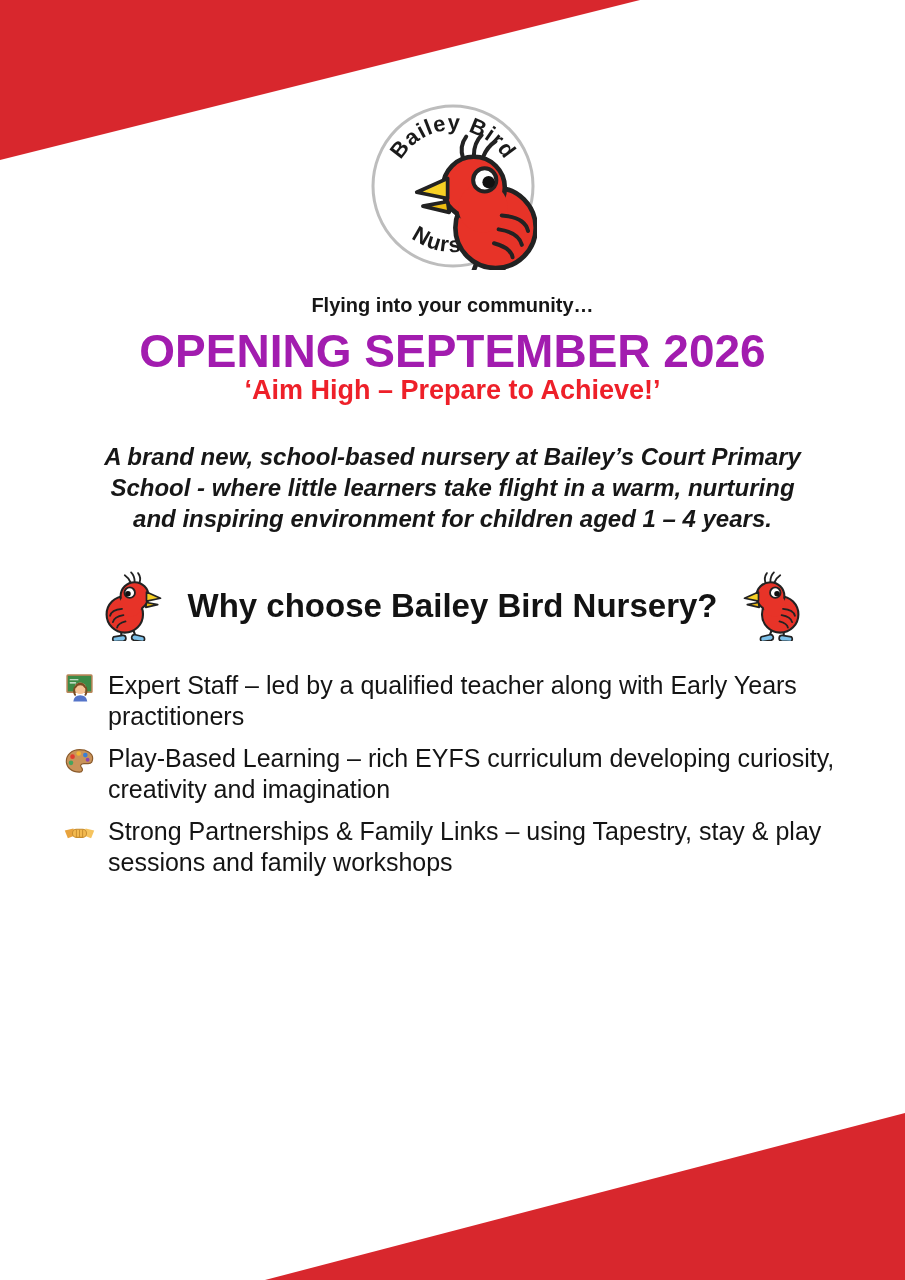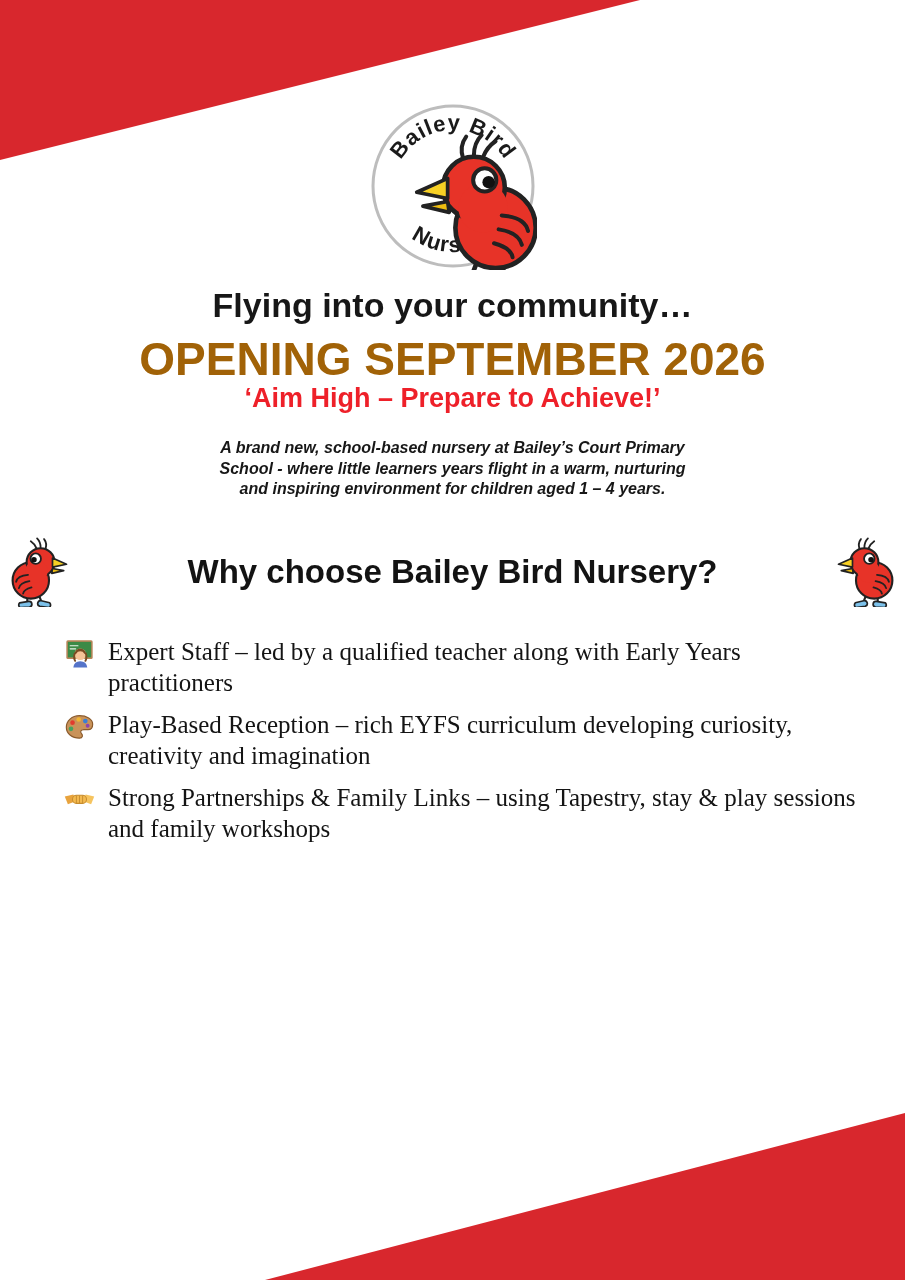--- a/index.html
+++ b/index.html
@@ -11,33 +11,33 @@
   .corner { position:absolute; background:#d8272d; }
   .corner.tl { left:0; top:0; width:640px; height:160px; clip-path:polygon(0 0,100% 0,0 100%); }
   .corner.br { right:0; bottom:0; width:640px; height:167px; clip-path:polygon(100% 0,100% 100%,0 100%); }
 
   .content { position:relative; text-align:center; }
   .content > * { margin:0; }
 
   .logo-wrap { margin:102px auto 0; width:168px; height:168px; }
   .logo-arc { font-weight:bold; font-size:22px; letter-spacing:1px; fill:#1a1a1a; }
 
-  .tagline  { margin-top:16px; font-size:34px; font-weight:bold; color:#171717; }
+  .tagline  { margin-top:24px; font-size:20px; font-weight:bold; color:#171717; }
   .title    { margin-top:6px;  font-size:63px; font-weight:bold; line-height:1; color:#131313; }
-  .subtitle { margin-top:10px; font-size:46px; font-weight:bold; line-height:1.05; color:#a16207; }
+  .subtitle { margin-top:10px; font-size:46px; font-weight:bold; line-height:1.05; color:#a21caf; }
   .motto    { font-size:27px; font-weight:bold; color:#ee2029; }
-  .intro    { margin-top:24px; font-size:16px; font-weight:bold; font-style:italic; line-height:1.28; color:#171717; }
+  .intro    { margin-top:36px; font-size:24px; font-weight:bold; font-style:italic; line-height:1.28; color:#171717; }
 
-  .why-row  { margin-top:20px; display:flex; align-items:center; justify-content:space-between; gap:24px; }
+  .why-row  { margin-top:20px; display:flex; align-items:center; justify-content:center; gap:24px; }
   .why-heading { font-size:33px; font-weight:bold; color:#131313; }
   .flank-bird { width:70px; height:74px; flex:0 0 70px; }
   .flank-bird.mirrored { transform:scaleX(-1); }
 
   .benefits { list-style:none; margin:12px 0 0; padding:0 48px 0 64px; text-align:left; }
-  .benefit  { display:flex; align-items:flex-start; gap:13px; margin-bottom:11px;font-family:Liberation Serif, serif; }
+  .benefit  { display:flex; align-items:flex-start; gap:13px; margin-bottom:11px; }
   .bullet-icon { width:31px; height:31px; flex:0 0 31px; margin-top:2px; }
   .benefit-text { font-size:25px; line-height:1.24; color:#141414; }
 
   .defs-holder { position:absolute; width:0; height:0; overflow:hidden; }
 </style>
 </head>
 <body>
 
 <svg class="defs-holder" aria-hidden="true">
   <defs>
@@ -126,21 +126,21 @@
         <use href="#sym-bird" transform="translate(40,30) scale(0.92)"></use>
       </svg>
     </div>
 
     <p class="tagline">Flying into your community…</p>
     <h2 class="subtitle">OPENING SEPTEMBER 2026</h2>
     <p class="motto">‘Aim High – Prepare to Achieve!’</p>
 
     <p class="intro">
       <span>A brand new, school-based nursery at Bailey’s Court Primary</span><br>
-      <span>School - where little learners years flight in a warm, nurturing</span><br>
+      <span>School - where little learners take flight in a warm, nurturing</span><br>
       <span>and inspiring environment for children aged 1 – 4 years.</span>
     </p>
 
     <div class="why-row">
       <svg class="flank-bird mirrored" viewBox="0 0 100 100">
           <use href="#sym-bird"></use>
         </svg>
       <h3 class="why-heading">Why choose Bailey Bird Nursery?</h3>
       <svg class="flank-bird" viewBox="0 0 100 100">
           <use href="#sym-bird"></use>
@@ -152,21 +152,21 @@
     <svg class="bullet-icon" viewBox="0 0 40 40">
             <use href="#sym-teacher" xlink:href="#sym-teacher"></use>
           </svg>
     <span class="benefit-text">Expert Staff – led by a qualified teacher along with Early Years practitioners</span>
   </li>
 
   <li class="benefit">
     <svg class="bullet-icon" viewBox="0 0 40 40">
             <use href="#sym-palette" xlink:href="#sym-palette"></use>
           </svg>
-    <span class="benefit-text">Play-Based Reception – rich EYFS curriculum developing curiosity, creativity and imagination</span>
+    <span class="benefit-text">Play-Based Learning – rich EYFS curriculum developing curiosity, creativity and imagination</span>
   </li>
 
 
   <li class="benefit">
     <svg class="bullet-icon" viewBox="0 0 40 40">
             <use href="#sym-handshake" xlink:href="#sym-handshake"></use>
           </svg>
     <span class="benefit-text">Strong Partnerships &amp; Family Links – using Tapestry, stay &amp; play sessions and family workshops</span>
   </li>
 

